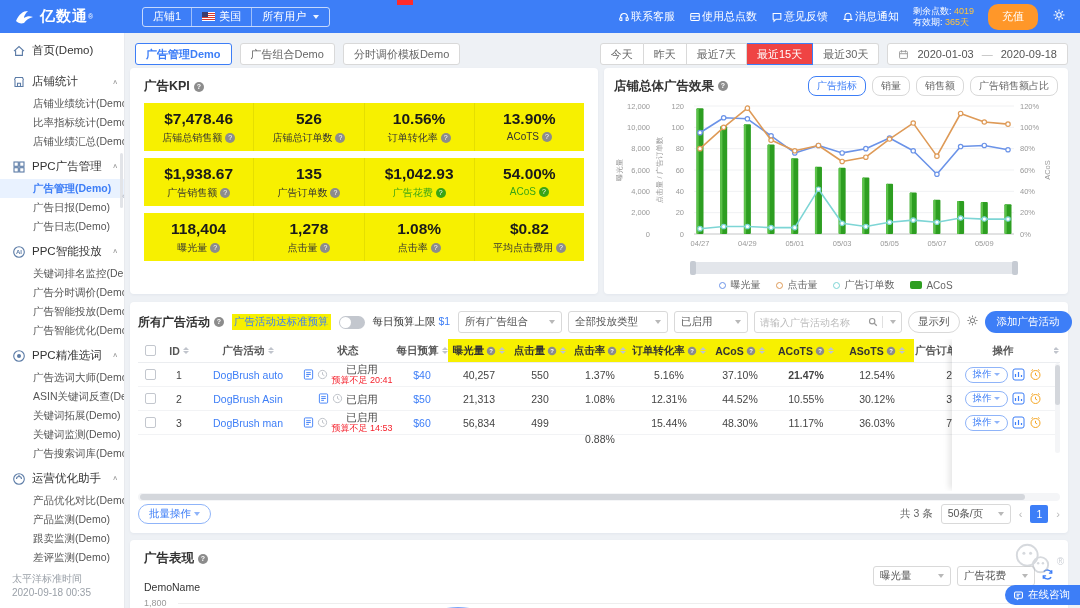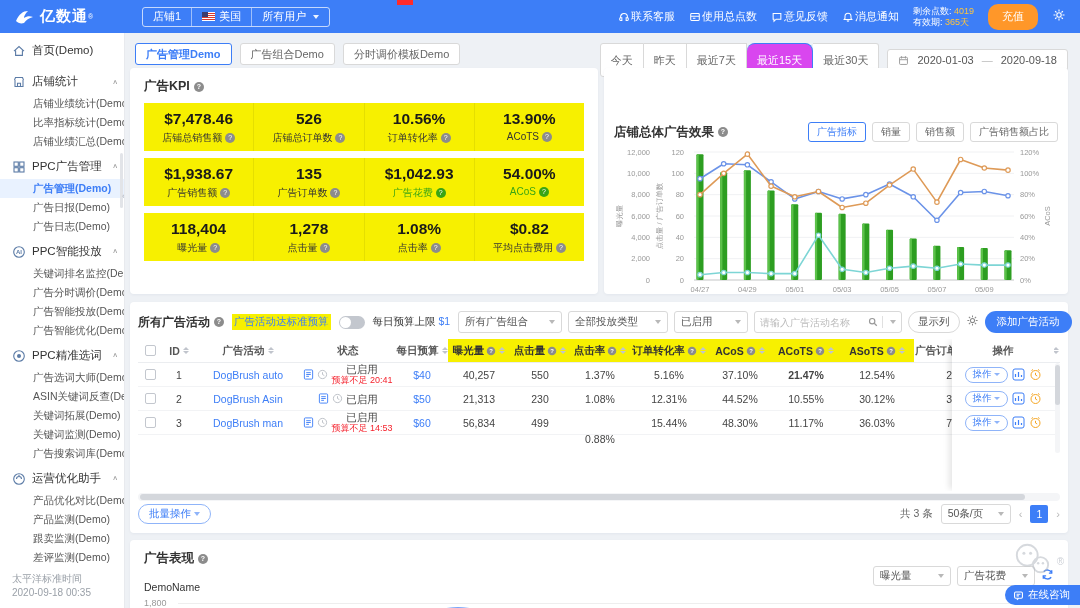--- a/index.html
+++ b/index.html
@@ -45,42 +45,42 @@
   .card-title { font-size:12.5px; font-weight:bold; color:#333; display:flex; align-items:center; gap:4px; }
   .info-i { display:inline-flex; align-items:center; justify-content:center; width:10px; height:10px; border-radius:50%; background:#8c8c8c; color:#fff; font-size:7px; line-height:10px; flex:0 0 10px; }
   .info-i.green { background:#3aa514; }
 
   
   .tabs { position:absolute; left:135px; top:43px; display:flex; gap:8px; }
   .tab-btn { height:22px; padding:0 10px; font-size:11px; color:#666; background:#fff; border:1px solid #D9D9D9; border-radius:3px; cursor:pointer; }
   .tab-btn.active { color:#3D7EF7; border-color:#3D7EF7; font-weight:bold; }
   .date-area { position:absolute; right:12px; top:43px; display:flex; align-items:center; gap:8px; }
   .preset-group { display:flex; }
-  .preset { height:22px; padding:16px 10px; font-size:11px; color:#666; background:#fff; border:1px solid #D9D9D9; border-left-width:0; cursor:pointer; display:flex; align-items:center; }
+  .preset { height:22px; padding:4px 10px; font-size:11px; color:#666; background:#fff; border:1px solid #D9D9D9; border-left-width:0; cursor:pointer; display:flex; align-items:center; }
   .preset:first-child { border-left-width:1px; border-radius:3px 0 0 3px; }
   .preset:last-child { border-radius:0 3px 3px 0; }
-  .preset.active { background:#d946ef; border-color:#3D7EF7; color:#fff;border-radius:8px; }
+  .preset.active { background:#ef4444; border-color:#3D7EF7; color:#fff; }
   .range-box { height:22px; background:#fff; border:1px solid #D9D9D9; border-radius:3px; display:flex; align-items:center; gap:8px; padding:0 10px; font-size:11px; color:#555; }
   .range-box svg { width:11px; height:11px; stroke:#999; fill:none; stroke-width:1.2; }
 
   
   #kpi-card { left:130px; top:68px; width:468px; height:226px; padding:10px 14px; }
   .kpi-grid { margin-top:8px; }
   .kpi-row { display:flex; background:#F7F000; margin-bottom:7px; }
   .kpi-cell { flex:1; text-align:center; padding:7px 0 6px; border-right:1px solid rgba(0,0,0,.07); }
   .kpi-cell:last-child { border-right:none; }
   .kpi-val { font-size:15.5px; font-weight:bold; color:#1a1a1a; }
   .kpi-lab { font-size:10px; color:#333; margin-top:3px; display:flex; align-items:center; justify-content:center; gap:3px; }
   .kpi-lab.green { color:#3aa514; }
 
   
   #effect-card { left:604px; top:68px; width:464px; height:226px; padding:8px 10px; }
-  .effect-hd { display:flex; align-items:center;margin-top:46px; }
+  .effect-hd { display:flex; align-items:center; }
   .effect-btns { margin-left:auto; display:flex; gap:6px; }
-  .ebtn { height:20px; padding:0 8px; font-size:10px; color:#666; background:#fff; border:1px solid #D9D9D9; border-radius:3px; cursor:pointer; }
+  .ebtn { height:20px; padding:0 8px; font-size:10px; color:#666; background:#fff; border:1px solid #D9D9D9; border-radius:8px; cursor:pointer; }
   .ebtn.active { color:#3D7EF7; border-color:#3D7EF7; }
   .chart-slider { position:relative; margin:2px 40px 0 76px; height:12px; background:#E3E6EB; border-radius:6px; }
   .chart-slider .hdl { position:absolute; top:-1px; width:6px; height:14px; background:#C6CBD3; border-radius:2px; }
   .chart-legend { display:flex; justify-content:center; align-items:center; gap:16px; margin-top:4px; font-size:10px; color:#666; }
   .lg-item { display:flex; align-items:center; gap:4px; }
   .lg-circ { width:7px; height:7px; border-radius:50%; background:#fff; border:1.5px solid; }
   .lg-rect { width:12px; height:8px; border-radius:2px; }
 
   
   #table-card { left:130px; top:302px; width:938px; height:231px; display:flex; flex-direction:column; padding:7px 8px 6px; }

